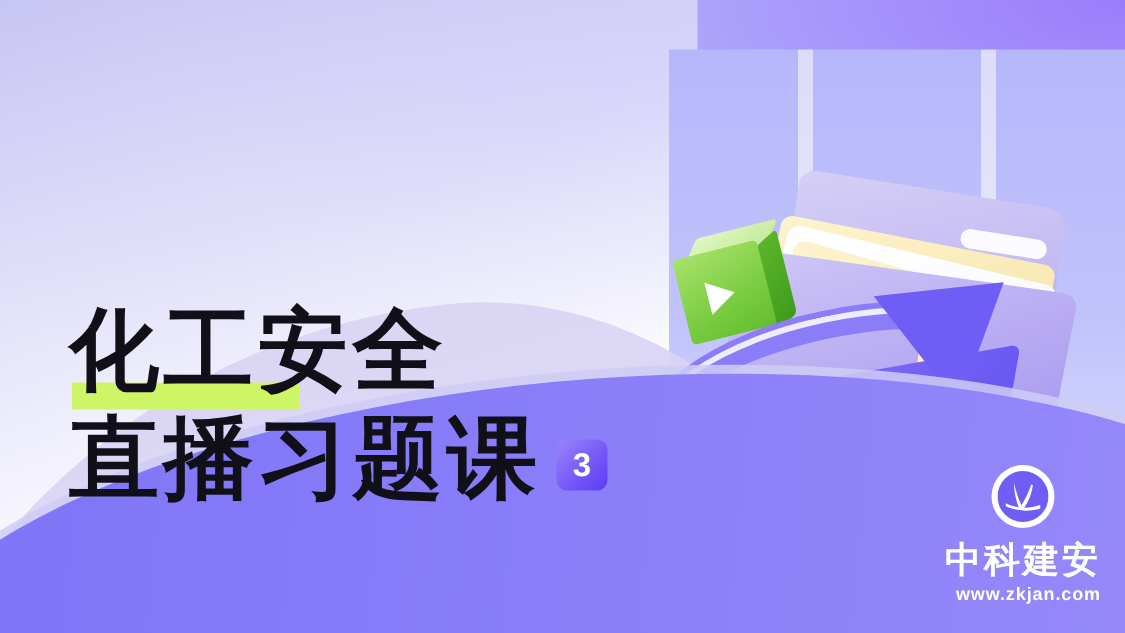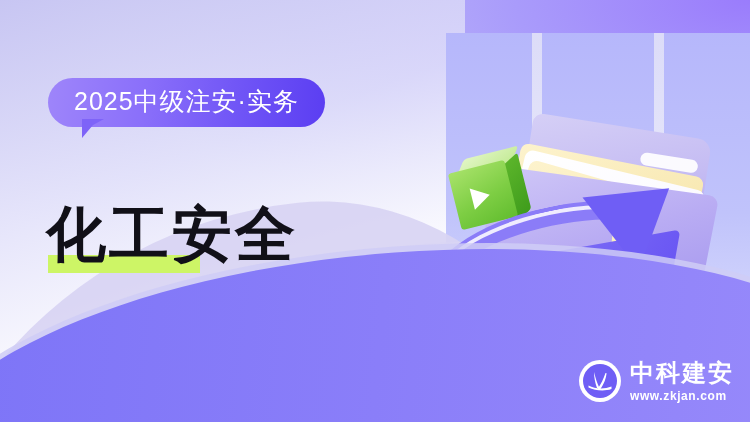--- a/index.html
+++ b/index.html
@@ -260,37 +260,38 @@
   }
   .ground{
     position:absolute; left:-30px; top:276px;
     width:420px;height:120px;
     background:radial-gradient(60% 60% at 45% 30%, rgba(255,255,255,.85) 0%, rgba(255,255,255,0) 72%);
   }
 
   
   .logo{
     position:absolute; right:16px; bottom:20px;
-    display:flex; align-items:center; gap:9px;
+    display:flex; align-items:center; gap:9px;flex-direction:column;
   }
   .logo-mark{
     width:42px;height:42px;border-radius:50%;
     background:#ffffff;
     display:flex;align-items:center;justify-content:center;
     flex:0 0 auto;
   }
   .logo-text{display:flex; flex-direction:column; line-height:1;}
   .logo-cn{
     color:#ffffff; font-size:24px; font-weight:bold; letter-spacing:2px;
     font-family:"DejaVu Sans","Liberation Sans",sans-serif;
   }
   .logo-url{
     color:#ffffff; font-size:12px; font-weight:bold; letter-spacing:.6px;
     margin-top:5px;
     font-family:"Liberation Sans","DejaVu Sans",sans-serif;
+    text-align:right;
   }
 </style>
 </head>
 <body>
 
 <div id="banner">
 
   <div class="bg-base"></div>
   <div class="bg-left-wash"></div>
 
@@ -328,29 +329,29 @@
     <div class="arrow-fold"></div>
     <div class="ring"></div>
     <div class="ring-hi"></div>
     <div class="arrow-tail"></div>
     <div class="arrow-head"></div>
   </div>
 
   <div class="band-edge"></div>
   <div class="band"></div>
 
-  <div class="pill-wrap">
-    <div class="pill">2025中级注安·实务</div>
-    <div class="pill-tail"></div>
-  </div>
 
   <div class="title">
     <div class="title-line">
       <span class="hl"></span>
       <span class="line-txt">化工安全</span>
+    </div>
+    <div class="title-line line2">
+      <span class="line-txt">直播习题课</span>
+      <span class="ep-badge">3</span>
     </div>
   </div>
 
   <div class="logo">
     <div class="logo-mark">
       <svg width="34" height="34" viewBox="0 0 34 34" aria-hidden="true">
         <circle cx="17" cy="17" r="17" fill="#6f5ef5"></circle>
         <path d="M11 8 C12.5 14 14 19 16.5 24 L14 24 C12 18.5 11 13 11 8 Z" fill="#ffffff"></path>
         <path d="M22.5 9 C20.5 15 18 20 14.5 25 L17.5 25 C21 20 23 14.5 23.6 9.3 Z" fill="#ffffff"></path>
         <path d="M5.5 21.5 C12 25 21 25.5 28.5 22.5 L28.5 25 C21 27.5 12 26.5 5.5 23.5 Z" fill="#ffffff"></path>

